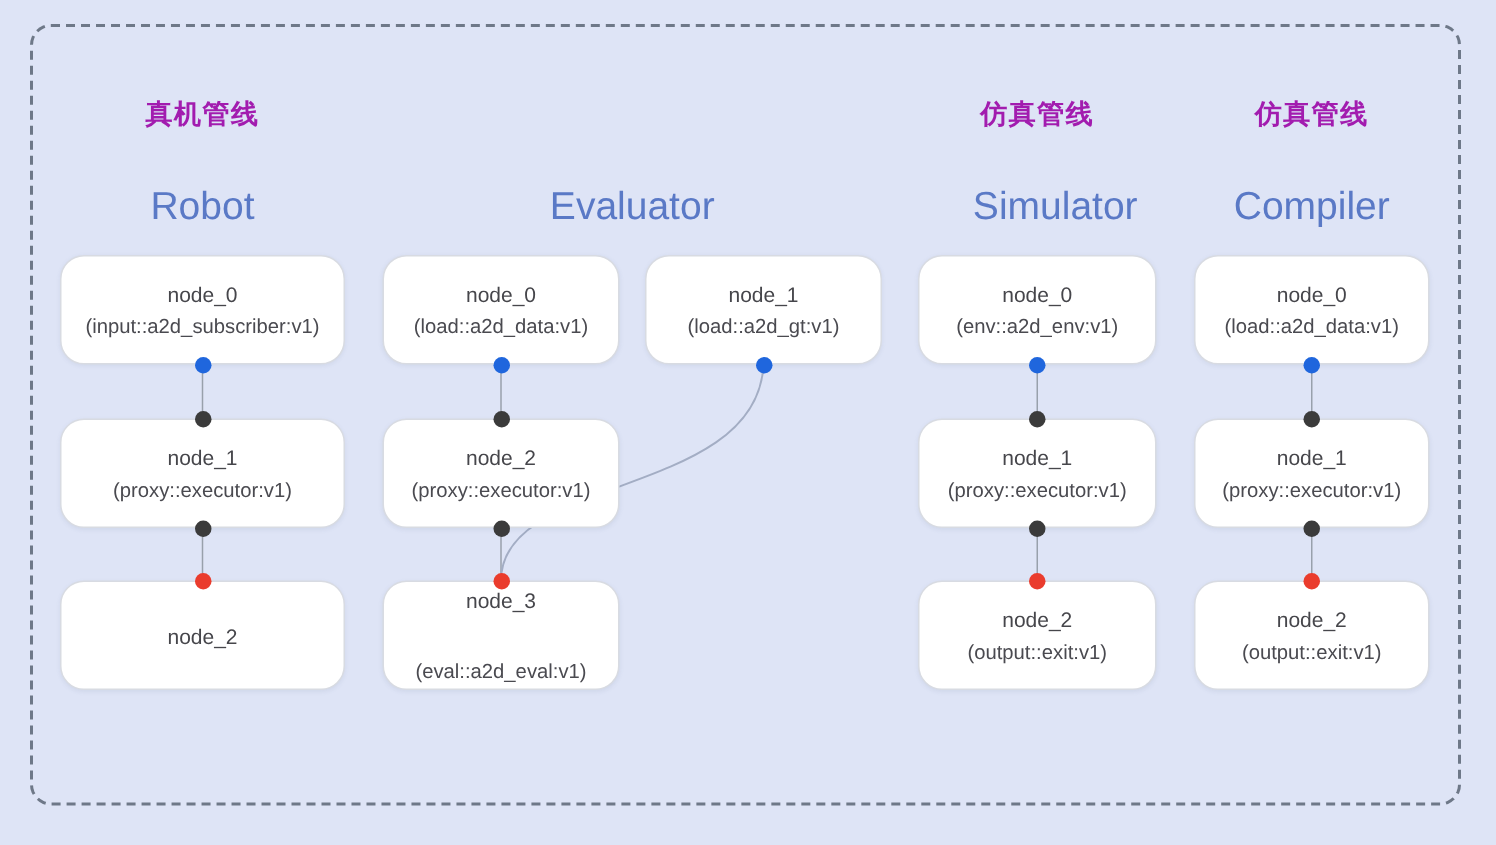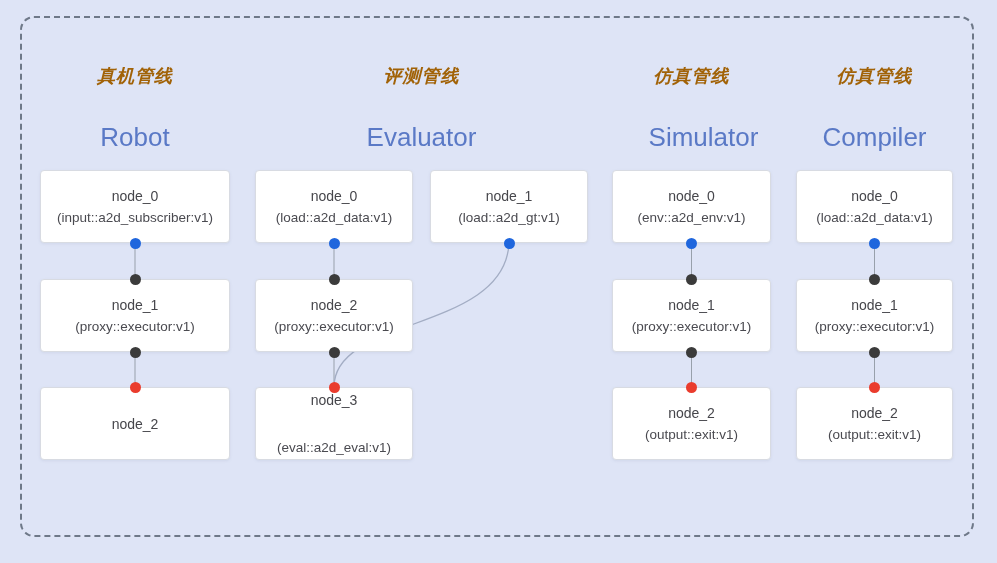--- a/index.html
+++ b/index.html
@@ -10,32 +10,32 @@
     overflow:hidden;
   }
   .stage{position:relative;width:997px;height:563px;}
   .frame{
     position:absolute;left:20px;top:16px;width:950px;height:517px;
     border:2px dashed #6e7888;border-radius:14px;
     z-index:0;
   }
   .title-zh{
     position:absolute;top:63px;height:26px;line-height:26px;
-    font-size:18px;font-weight:700;color:#a16207;text-align:center;
-    z-index:2;letter-spacing:1px;font-style:italic;
+    font-size:18px;font-weight:700;color:#a21caf;text-align:center;
+    z-index:2;letter-spacing:1px;
   }
   .title-en{
     position:absolute;top:123px;height:28px;line-height:28px;
     font-size:26px;font-weight:400;color:#5a79c6;text-align:center;
     z-index:2;
   }
   .edges{position:absolute;left:0;top:0;z-index:1;}
   .box{
     position:absolute;height:73px;
-    background:#ffffff;border:1px solid #d8dbe2;border-radius:4px;
+    background:#ffffff;border:1px solid #d8dbe2;border-radius:16px;
     box-sizing:border-box;
     display:flex;flex-direction:column;align-items:center;justify-content:center;
     box-shadow:0 1px 3px rgba(90,105,140,0.10);
     z-index:2;
   }
   .box .nm{font-size:14px;line-height:22px;color:#46464b;white-space:nowrap;}
   .box .tp{font-size:13.5px;line-height:22px;color:#4a4a50;white-space:nowrap;}
   .dot{
     position:absolute;width:11px;height:11px;border-radius:50%;
     z-index:3;
@@ -59,21 +59,20 @@
       <line x1="334" y1="352" x2="334" y2="387"></line>
       <line x1="691.5" y1="243" x2="691.5" y2="279"></line>
       <line x1="691.5" y1="352" x2="691.5" y2="387"></line>
       <line x1="874.5" y1="243" x2="874.5" y2="279"></line>
       <line x1="874.5" y1="352" x2="874.5" y2="387"></line>
     </g>
     <path d="M 509 243 C 505 332 334 316 334 387" fill="none" stroke="#a3adc4" stroke-width="1.3"></path>
   </svg>
 
   <div class="title-zh" style="left:40px;width:190px;">真机管线</div>
-  <div class="title-zh" style="left:255px;width:333px;">评测管线</div>
   <div class="title-zh" style="left:612px;width:159px;">仿真管线</div>
   <div class="title-zh" style="left:796px;width:157px;">仿真管线</div>
 
   <div class="title-en" style="left:40px;width:190px;">Robot</div>
   <div class="title-en" style="left:255px;width:333px;">Evaluator</div>
   <div class="title-en" style="left:624px;width:159px;">Simulator</div>
   <div class="title-en" style="left:796px;width:157px;">Compiler</div>
 
   <div class="box" style="left:40px;top:170px;width:190px;">
     <span class="nm">node_0</span>

